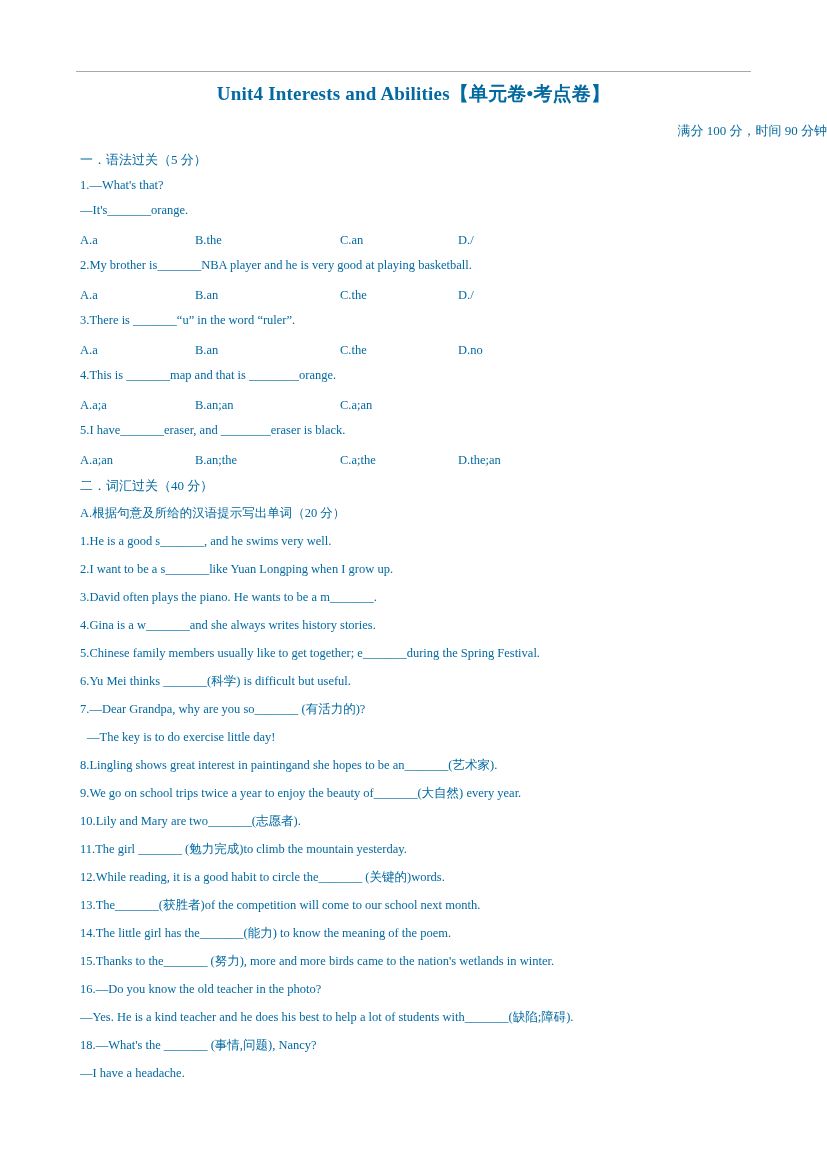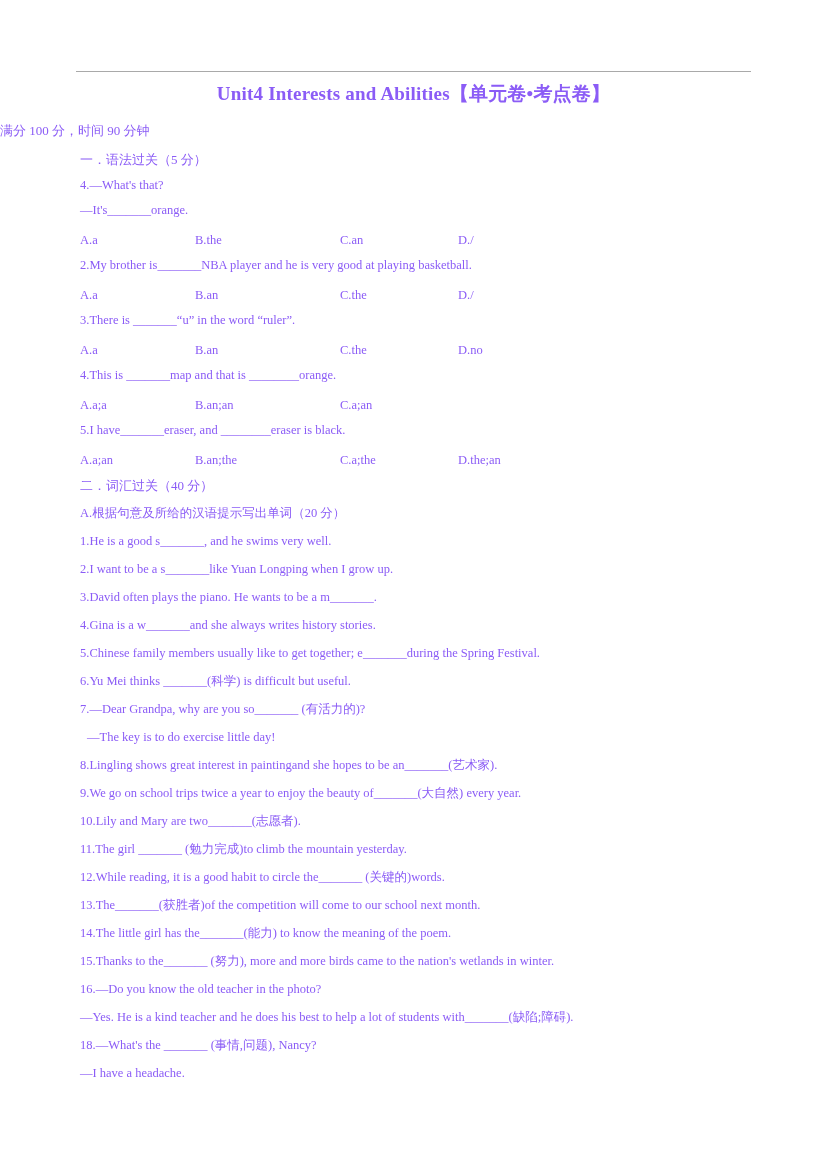--- a/index.html
+++ b/index.html
@@ -2,39 +2,39 @@
 <html><head>
 <meta charset="utf-8">
 <style>
   * { box-sizing: border-box; }
   html, body { margin: 0; padding: 0; background: #ffffff; }
   .page {
     position: relative;
     width: 827px;
     height: 1169px;
     background: #ffffff;
-    color: #8b5cf6;
+    color: #0369a1;
     font-family: "Liberation Serif", "DejaVu Serif", serif;
     overflow: hidden;
   }
   .top-rule {
     border: none;
     border-top: 1px solid #a9a9a9;
     margin: 71px 76px 0 76px;
   }
   .title {
     font-size: 19px;
     font-weight: bold;
     text-align: center;
     margin: 9px 40px 0 40px;
     letter-spacing: 0.2px;
   }
   .subtitle {
     font-size: 13px;
-    text-align: left;
+    text-align: right;
     margin: 15px 0 0 0;
   }
   .content {
     margin: 13px 70px 0 80px;
     font-size: 12.5px;
   }
   .content p { margin: 0 0 12px 0; line-height: 13.5px; }
   .heading { font-size: 13px; }
   .options {
     display: grid;
@@ -51,21 +51,21 @@
 <div class="page">
   <hr class="top-rule">
   <h1 class="title">Unit4 Interests and Abilities【单元卷•考点卷】</h1>
   <div class="subtitle">满分 100 分，时间 90 分钟</div>
 
   <div class="content">
 
     <p class="heading">一．语法过关（5 分）</p>
 
     <div>
-      <p>4.—What's that?</p>
+      <p>1.—What's that?</p>
       <p>—It's_______orange.</p>
       <div class="options">
         <span>A.a</span>
         <span>B.the</span>
         <span>C.an</span>
         <span>D./</span>
       </div>
     </div>
 
     <div>

